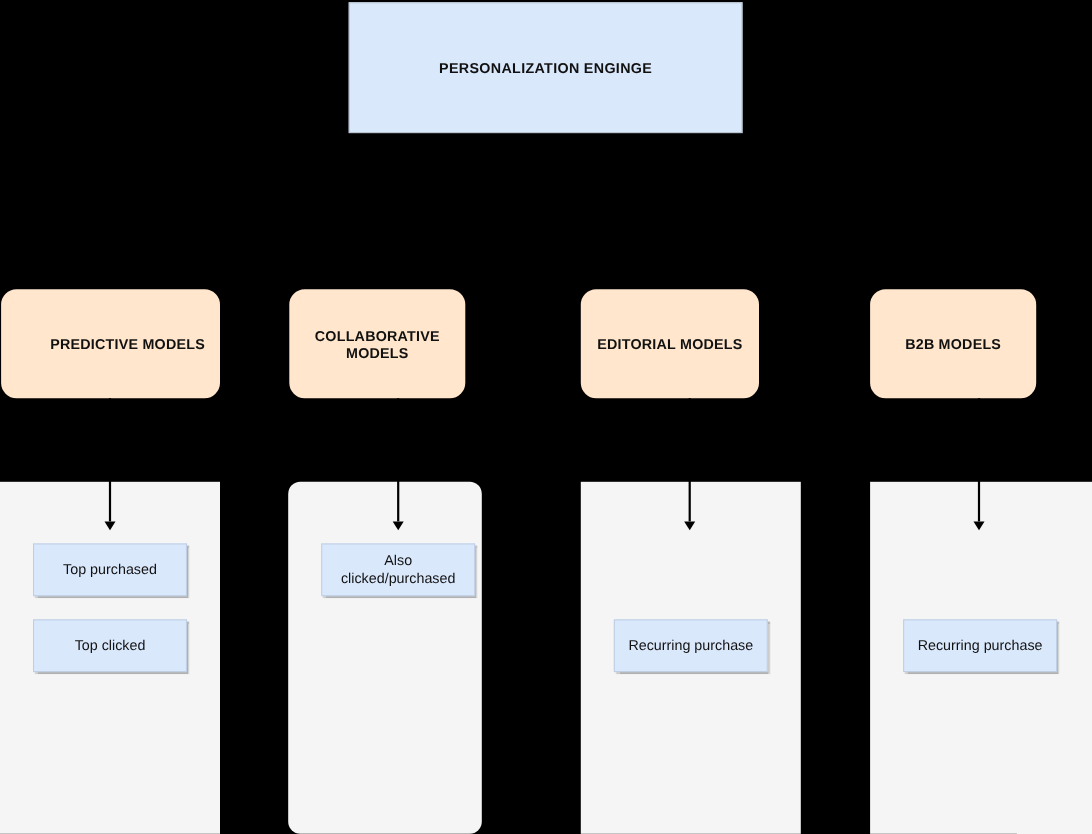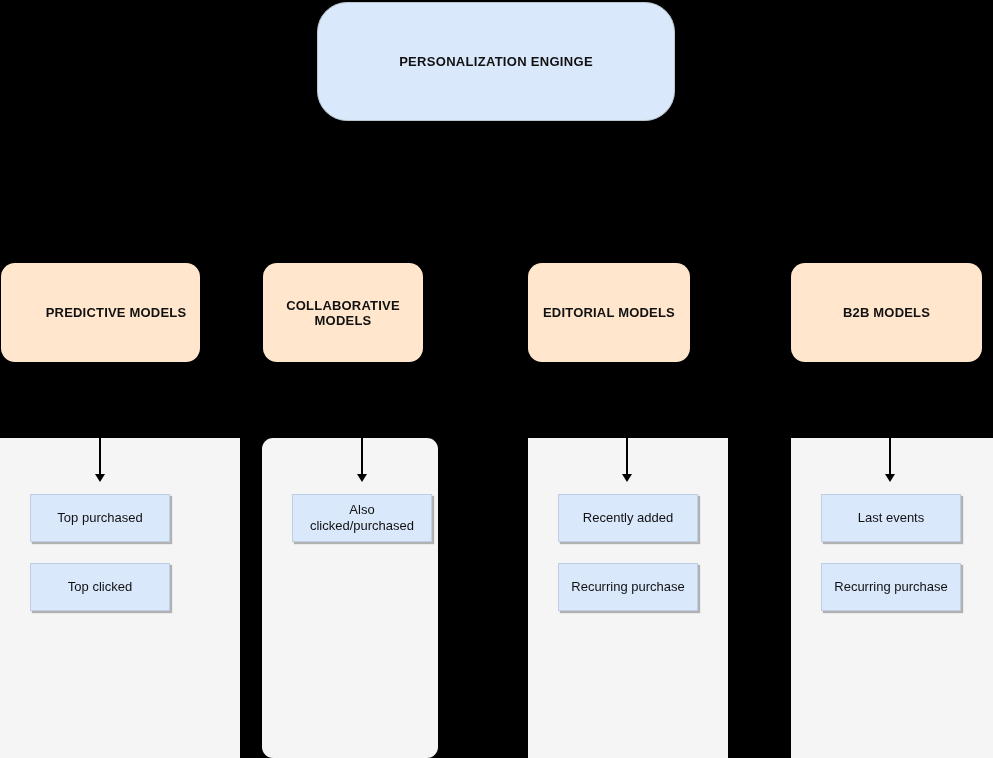--- a/index.html
+++ b/index.html
@@ -11,21 +11,20 @@
     font-family: "Liberation Sans", sans-serif;
     color: #111111;
   }
   .node {
     position: absolute;
     display: flex;
     align-items: center;
     justify-content: center;
     text-align: center;
     box-sizing: border-box;
-    border-radius: 30px;
   }
   
   .engine {
     left: 317px; top: 2px; width: 358px; height: 119px;
     background: #dae8fc;
     border: 1px solid #b9c4ce;
     font-weight: bold;
     font-size: 13px;
     letter-spacing: 0.3px;
   }
@@ -34,28 +33,28 @@
     top: 263px; height: 99px;
     background: #ffe6cc;
     border-radius: 14px;
     font-weight: bold;
     font-size: 13px;
     letter-spacing: 0.2px;
   }
   .cat-0 { left: 1px;   width: 199px; padding-left: 31px; }
   .cat-1 { left: 263px; width: 160px; }
   .cat-2 { left: 528px; width: 162px; }
-  .cat-3 { left: 791px; width: 191px; }
+  .cat-3 { left: 791px; width: 151px; }
   
   .lane {
     position: absolute;
     top: 438px; height: 320px;
     background: #f5f5f5;
   }
-  .lane-0 { left: 0;     width: 240px; }
+  .lane-0 { left: 0;     width: 200px; }
   .lane-1 { left: 262px; width: 176px; border-radius: 11px; }
   .lane-2 { left: 528px; width: 200px; }
   .lane-3 { left: 791px; width: 202px; }
   
   .arrow {
     position: absolute;
     top: 362px;
     width: 12px;
     display: flex;
     flex-direction: column;
@@ -125,32 +124,26 @@
   </div>
 </div>
 
 <div class="lane lane-1">
   <div class="item row-0">
     <span>Also clicked/purchased</span>
   </div>
 </div>
 
 <div class="lane lane-2">
-  <div class="item row-0">
-    <span>Recently added</span>
-  </div>
   <div class="item row-1">
     <span>Recurring purchase</span>
   </div>
 </div>
 
 <div class="lane lane-3">
-  <div class="item row-0">
-    <span>Last events</span>
-  </div>
   <div class="item row-1">
     <span>Recurring purchase</span>
   </div>
 </div>
 
 <div class="arrow arr-0">
   <div class="shaft"></div>
   <div class="head"></div>
 </div>
 <div class="arrow arr-1">

